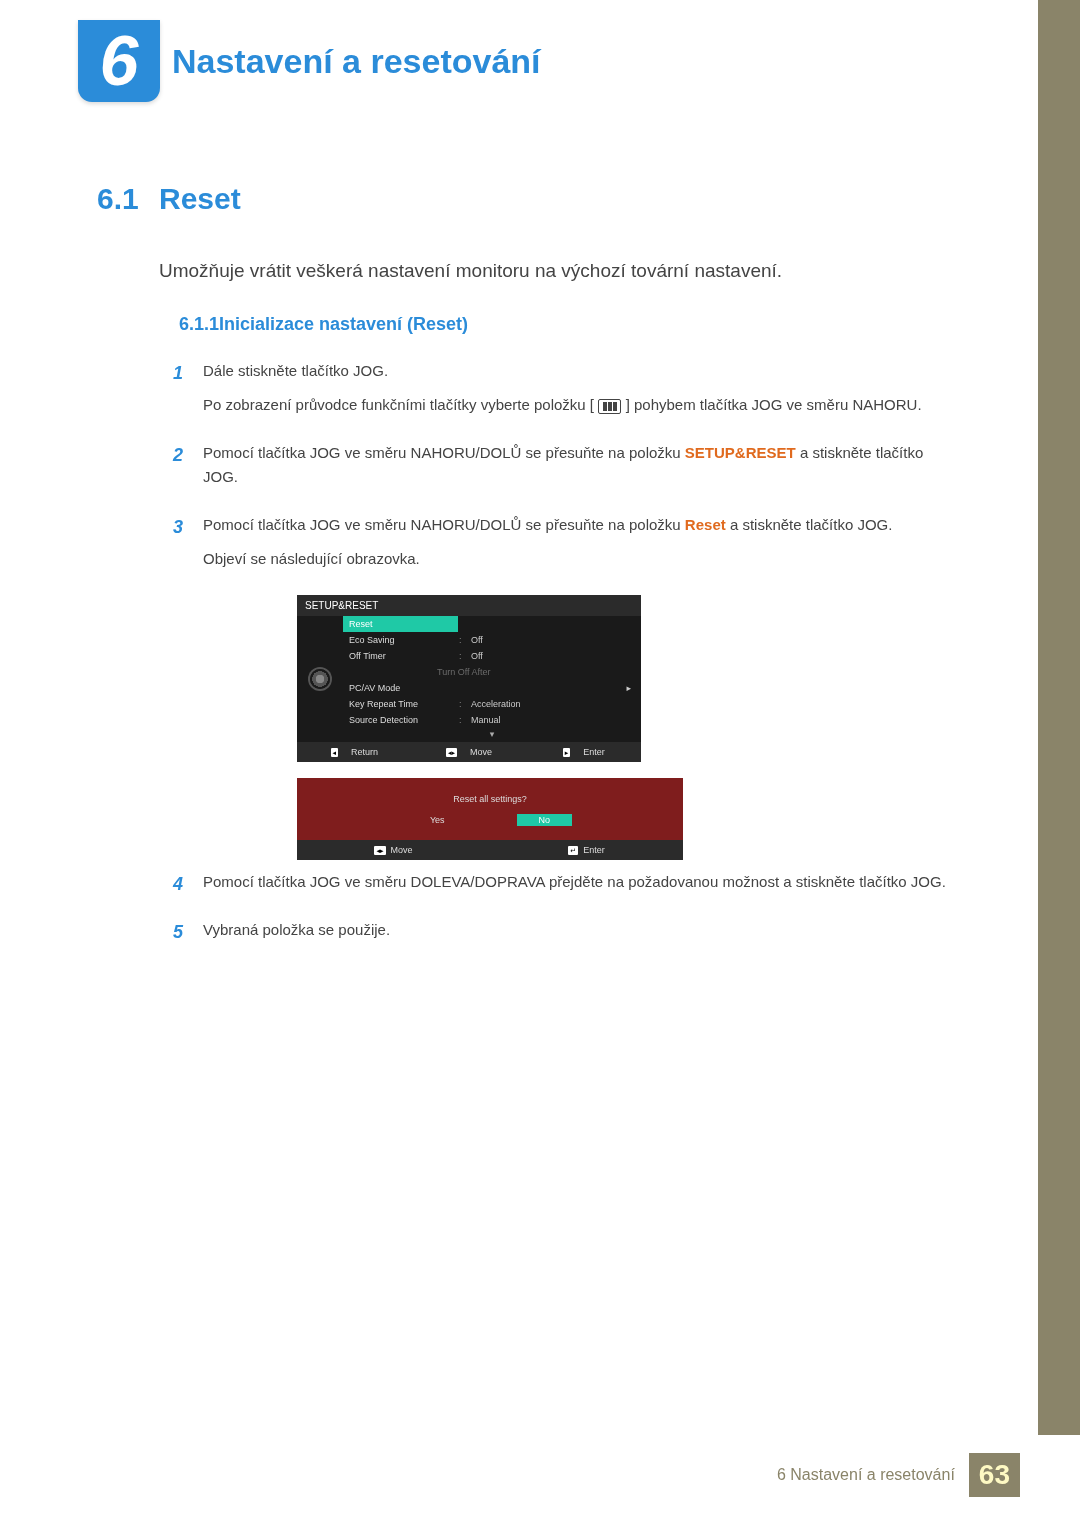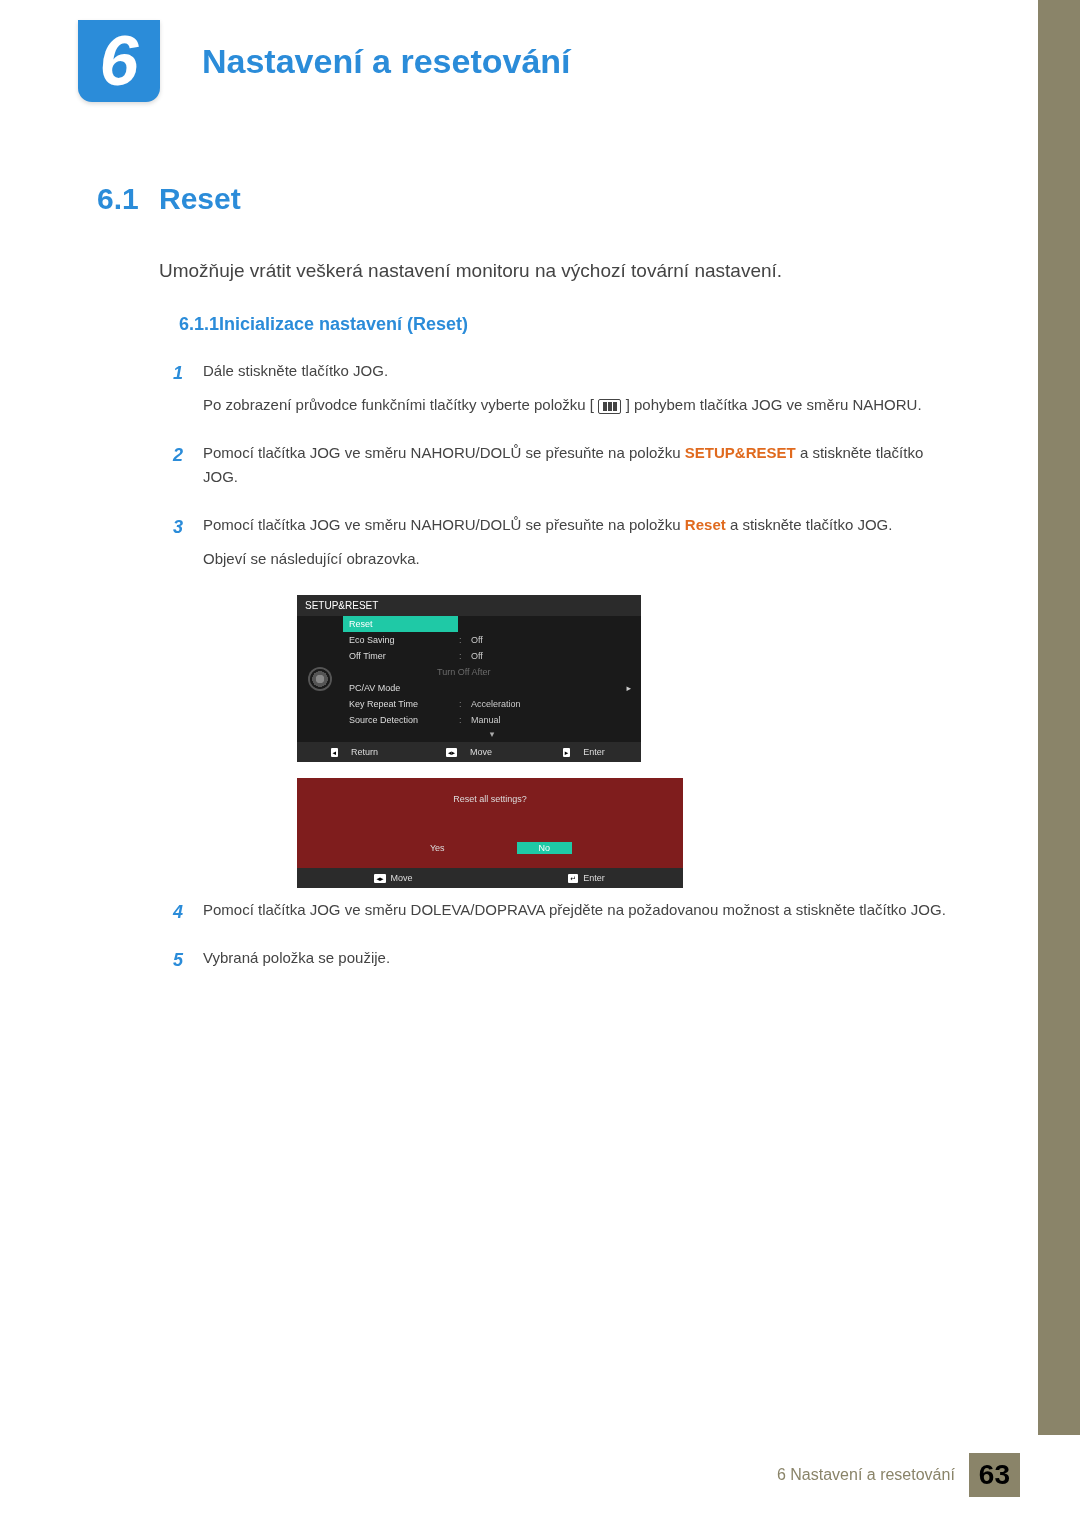--- a/index.html
+++ b/index.html
@@ -35,21 +35,21 @@
     display: flex;
     align-items: center;
     justify-content: center;
     font-style: italic;
     box-shadow: 0 2px 4px rgba(0,0,0,0.15);
   }
   .chapter-title {
     color: #2b8cd9;
     font-size: 34px;
     font-weight: bold;
-    margin-left: 42px;
+    margin-left: 12px;
   }
   .content {
     padding: 80px 120px 0 97px;
   }
   .h1-row {
     display: flex;
     align-items: baseline;
     margin-bottom: 44px;
   }
   .h1-num {
@@ -215,21 +215,20 @@
     text-align: center;
     padding: 16px 0 10px;
     font-size: 9px;
   }
   .osd2-opts {
     display: flex;
     justify-content: center;
     gap: 50px;
     padding-bottom: 14px;
     font-size: 9px;
-    margin-top: 28px;
   }
   .osd2-opts .opt { padding: 1px 22px; }
   .osd2-opts .opt.sel { background: #1fc9a6; color: #fff; }
   .osd2-footer {
     display: flex;
     background: #2b2b2b;
     font-size: 9px;
   }
   .osd2-footer .fcell {
     flex: 1;
@@ -246,21 +245,21 @@
     display: flex;
     align-items: center;
     gap: 14px;
   }
   .footer-text {
     color: #8a8469;
     font-size: 16px;
   }
   .footer-pagenum {
     background: #8a8469;
-    color: #000000;
+    color: #fef9c3;
     font-size: 28px;
     font-weight: bold;
     padding: 6px 10px;
   }
 </style>
 </head>
 <body>
 
 <div class="side-tab"></div>
 

